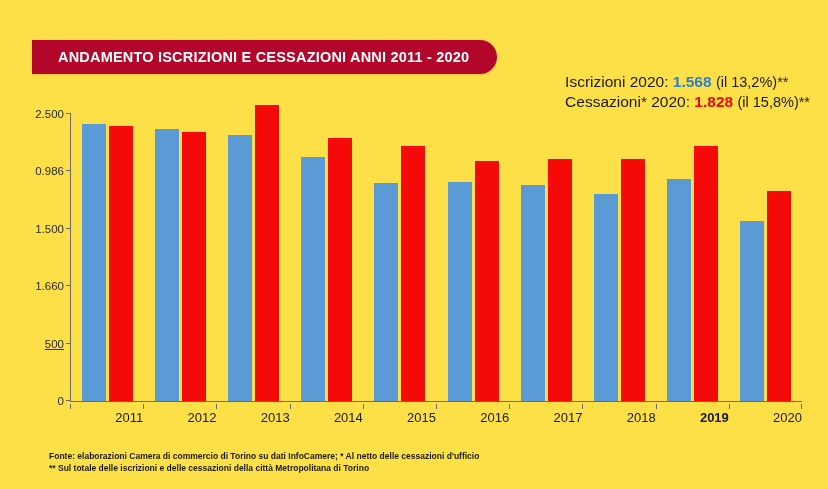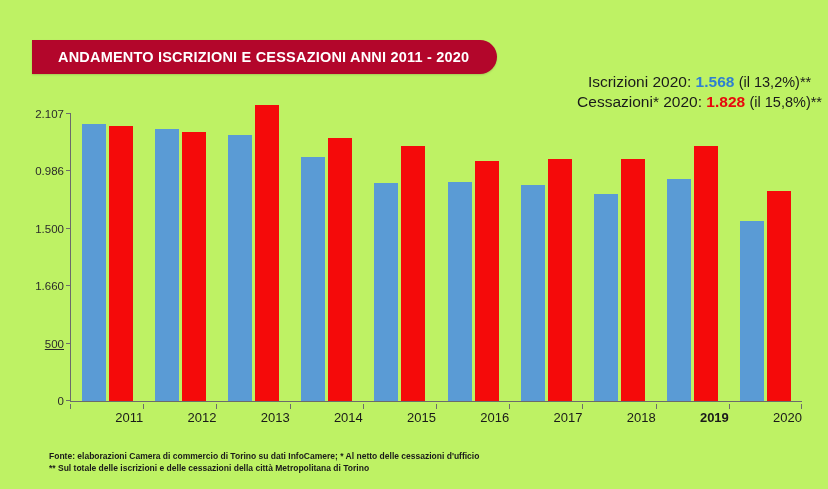--- a/index.html
+++ b/index.html
@@ -11,21 +11,21 @@
     height: 489px;
     background: #fdfbe9;
     font-family: "Liberation Sans", sans-serif;
     overflow: hidden;
     position: relative;
   }
   #page {
     position: relative;
     width: 828px;
     height: 489px;
-    background: #bef264;
+    background: #fde047;
   }
 
   
   .banner {
     position: absolute;
     left: 32px;
     top: 40px;
     height: 34px;
     background: #b3062b;
     border-radius: 0 17px 17px 0;
@@ -38,23 +38,23 @@
     color: #ffffff;
     font-size: 14.5px;
     font-weight: bold;
     letter-spacing: .2px;
     white-space: nowrap;
   }
 
   
   .summary {
     position: absolute;
-    right: 6px;
+    right: 18px;
     top: 72px;
-    text-align: center;
+    text-align: left;
     line-height: 1.32;
   }
   .summary-line {
     font-size: 15.5px;
     color: #1a1a1a;
     white-space: nowrap;
   }
   .summary-line .val {
     font-weight: bold;
   }
@@ -225,21 +225,21 @@
     <div class="ytick" style="bottom: 0%;">0</div>
         <div class="ytickmark" style="bottom: 0%;"></div>
         <div class="ytick" style="bottom: 20%; text-decoration: underline;">500</div>
         <div class="ytickmark" style="bottom: 20%;"></div>
         <div class="ytick" style="bottom: 40%;">1.660</div>
         <div class="ytickmark" style="bottom: 40%;"></div>
         <div class="ytick" style="bottom: 60%;">1.500</div>
         <div class="ytickmark" style="bottom: 60%;"></div>
         <div class="ytick" style="bottom: 80%;">0.986</div>
         <div class="ytickmark" style="bottom: 80%;"></div>
-        <div class="ytick" style="bottom: 100%;">2.107</div>
+        <div class="ytick" style="bottom: 100%;">2.500</div>
         <div class="ytickmark" style="bottom: 100%;"></div>
       </div>
     <div class="xlabels" id="xlabels">
         <div class="xlabel" style="position: relative;">2011<div class="xtickmark" style="left: 0px;"></div></div>
         <div class="xlabel" style="position: relative;">2012<div class="xtickmark" style="left: 0px;"></div></div>
         <div class="xlabel" style="position: relative;">2013<div class="xtickmark" style="left: 0px;"></div></div>
         <div class="xlabel" style="position: relative;">2014<div class="xtickmark" style="left: 0px;"></div></div>
         <div class="xlabel" style="position: relative;">2015<div class="xtickmark" style="left: 0px;"></div></div>
         <div class="xlabel" style="position: relative;">2016<div class="xtickmark" style="left: 0px;"></div></div>
         <div class="xlabel" style="position: relative;">2017<div class="xtickmark" style="left: 0px;"></div></div>

